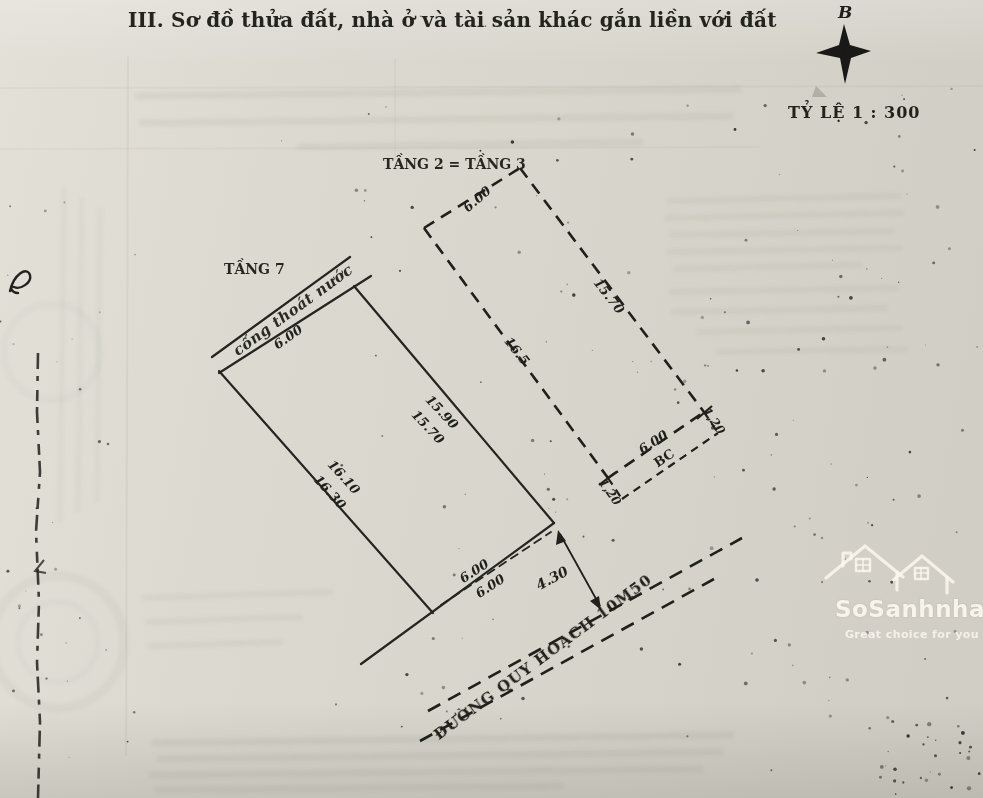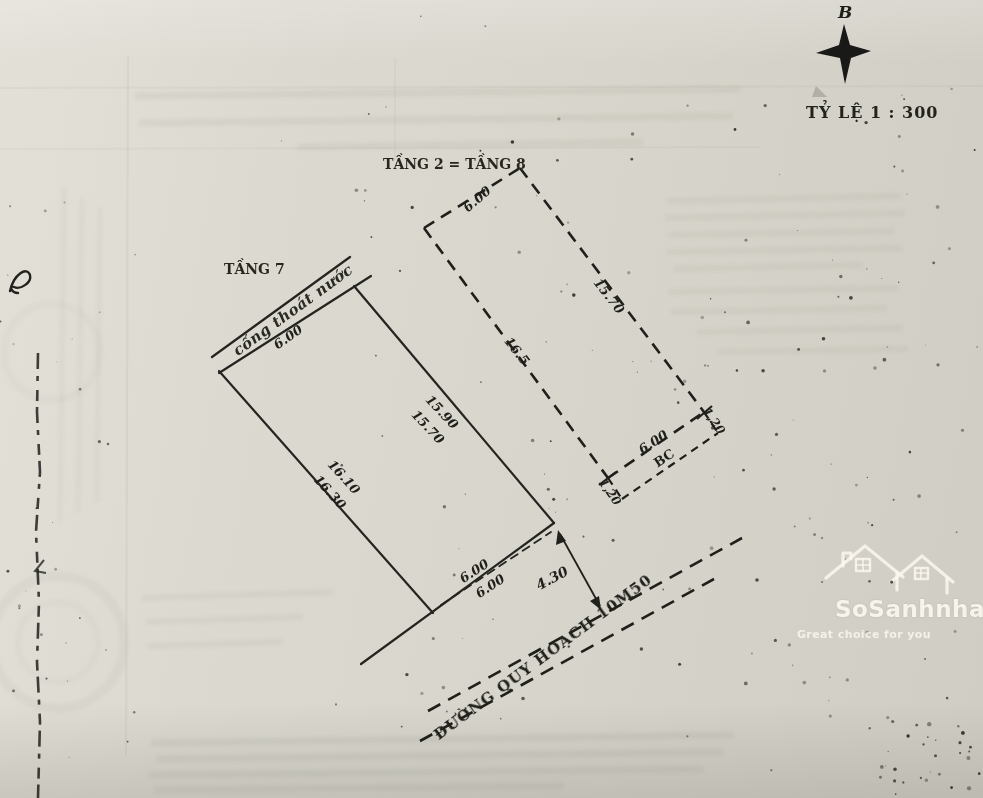--- a/index.html
+++ b/index.html
@@ -25,21 +25,21 @@
     transform-origin:center center;
   }
   .drain{
     font-style:italic;font-weight:600;font-size:15px;color:#2a2a24;
     letter-spacing:.5px;
   }
   .road-label{
     font-size:15px;font-weight:bold;letter-spacing:1.2px;color:#20201b;
     white-space:nowrap;
   }
-  .scale-label{font-size:16px;font-weight:bold;letter-spacing:1px;color:#23231e;white-space:nowrap;margin-left:18px;}
+  .scale-label{font-size:16px;font-weight:bold;letter-spacing:1px;color:#23231e;white-space:nowrap;}
   .north-label{font-size:17px;font-weight:bold;font-style:italic;color:#1d1d19;}
   .wm{font-family:"DejaVu Sans","Liberation Sans",sans-serif;color:rgba(252,249,241,.92);}
   .wm-brand{font-size:23px;font-weight:bold;letter-spacing:.5px;text-shadow:0 0 2px rgba(120,115,100,.25);white-space:nowrap;}
   .wm-tag{font-size:11px;font-weight:bold;letter-spacing:.4px;color:rgba(250,247,240,.85);white-space:nowrap;}
 </style>
 </head>
 <body>
 
 <div class="page">
 
@@ -369,28 +369,29 @@
         <circle cx="72.1" cy="339.1" r="0.57" opacity="0.40"></circle>
         <circle cx="869.7" cy="728.3" r="1.21" opacity="0.55"></circle>
         <circle cx="544.5" cy="474.1" r="0.58" opacity="0.56"></circle>
         <circle cx="925.1" cy="659.0" r="0.95" opacity="0.58"></circle>
         <circle cx="814.6" cy="534.6" r="1.39" opacity="0.51"></circle>
         <circle cx="66.2" cy="642.9" r="0.91" opacity="0.24"></circle>
         <circle cx="336.0" cy="704.4" r="1.07" opacity="0.49"></circle>
       </g>
   </svg>
 
+  <div class="abs title" style="left:128px;top:8px;">III. Sơ đồ thửa đất, nhà ở và tài sản khác gắn liền với đất</div>
 
   <div class="abs north-label" style="left:838px;top:2px;">B</div>
 
   <div class="abs scale-label" style="left:788px;top:103px;">TỶ LỆ 1 : 300</div>
 
   <div class="abs lbl" style="left:224px;top:261px;font-size:14px;">TẦNG 7</div>
 
-  <div class="abs lbl" style="left:383px;top:156px;font-size:14px;">TẦNG 2 = TẦNG 8</div>
+  <div class="abs lbl" style="left:383px;top:156px;font-size:14px;">TẦNG 2 = TẦNG 3</div>
 
   <div class="dim drain" style="left:293px;top:310px;transform:translate(-50%,-50%) rotate(-36deg);">cống thoát nước</div>
 
   <div class="dim" style="left:288px;top:337px;transform:translate(-50%,-50%) rotate(-35deg);">6.00</div>
 
   <div class="dim" style="left:442px;top:412px;transform:translate(-50%,-50%) rotate(47deg);">15.90</div>
   <div class="dim" style="left:428px;top:427px;transform:translate(-50%,-50%) rotate(47deg);">15.70</div>
 
   <div class="dim" style="left:344px;top:477px;transform:translate(-50%,-50%) rotate(48deg);">16.10</div>
   <div class="dim" style="left:330px;top:492px;transform:translate(-50%,-50%) rotate(48deg);">16.30</div>
@@ -407,15 +408,15 @@
   <div class="dim" style="left:714px;top:421px;font-size:12px;transform:translate(-50%,-50%) rotate(55deg);">1,20</div>
   <div class="dim" style="left:610px;top:492px;font-size:12px;transform:translate(-50%,-50%) rotate(55deg);">1,20</div>
 
   <div class="dim" style="left:552px;top:578px;font-size:14px;transform:translate(-50%,-50%) rotate(-28deg);">4.30</div>
 
   <div class="abs road-label" style="left:543px;top:657px;transform:translate(-50%,-50%) rotate(-36.5deg);">ĐƯỜNG QUY HOẠCH 10M50</div>
 
   <div class="abs wm wm-brand" style="left:835px;top:596px;">
     <span>SoSanhnha</span>
   </div>
-  <div class="abs wm wm-tag" style="left:931px;top:628px;transform:translateX(-100%);">Great choice for you</div>
+  <div class="abs wm wm-tag" style="left:979px;top:628px;transform:translateX(-100%);">Great choice for you</div>
 
 </div>
 
 </body></html>

